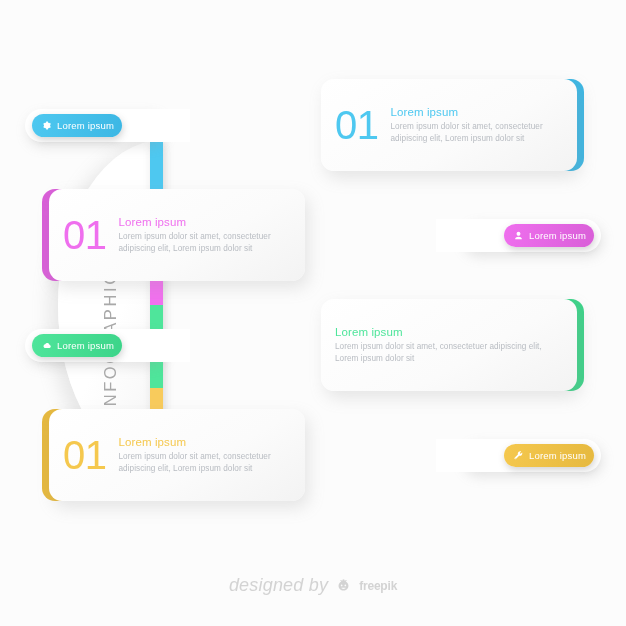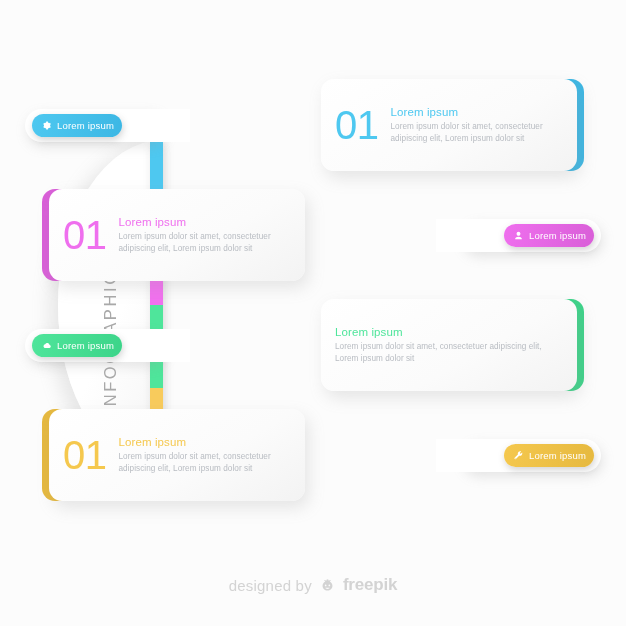--- a/index.html
+++ b/index.html
@@ -190,23 +190,23 @@
     position: absolute;
     left: 0;
     right: 0;
     top: 575px;
     display: flex;
     align-items: center;
     justify-content: center;
     gap: 7px;
     color: #d3d3d3;
   }
-  .footer .f-by { font-size: 15px; letter-spacing: 0.2px; }
+  .footer .f-by { font-size: 18px; letter-spacing: 0.2px; font-style: italic; }
   .footer .f-logo svg { width: 17px; height: 17px; display: block; fill: #d3d3d3; }
-  .footer .f-name { font-size: 17px; font-weight: bold; letter-spacing: -0.2px; }
+  .footer .f-name { font-size: 12px; font-weight: bold; letter-spacing: -0.2px; }
 </style>
 </head>
 <body style="background: rgb(252, 252, 252);">
 
 <div id="stage">
 
   <div class="semi-wrap">
     <div class="semi-body"></div>
     <div class="semi-label">
       <span>INFOGRAPHIC STEPS</span>

